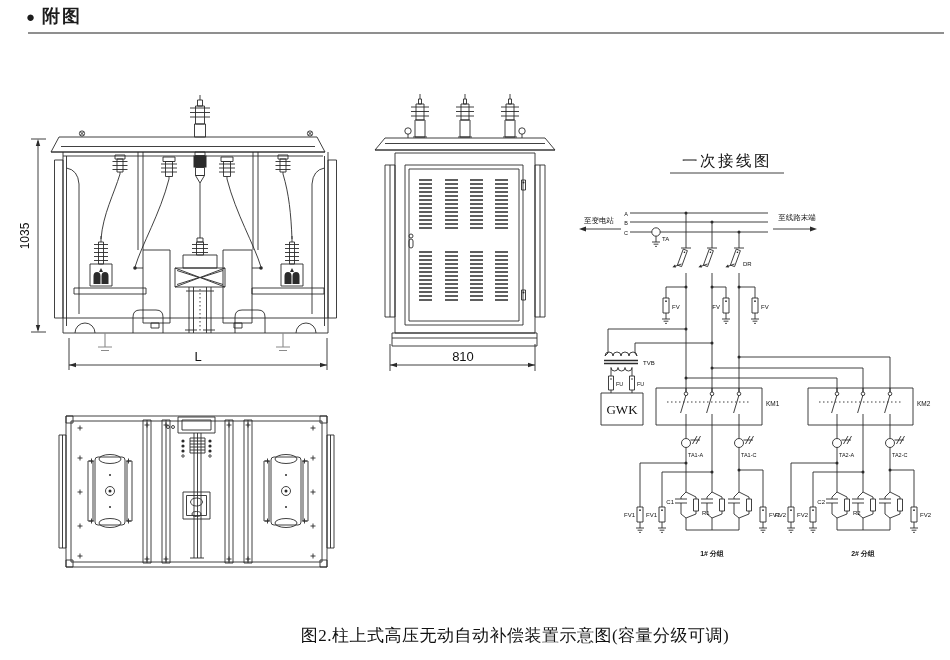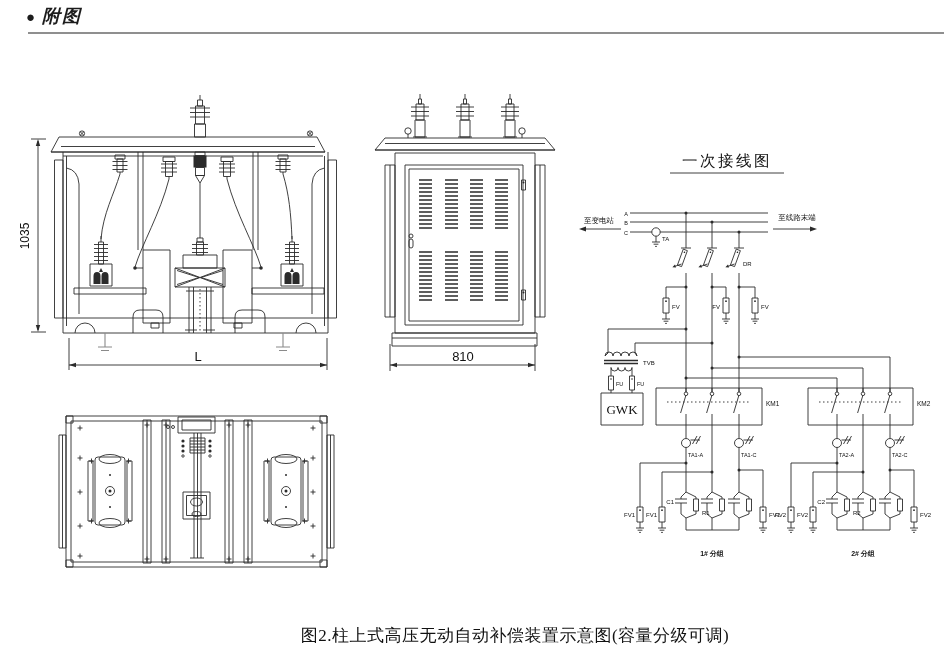--- a/index.html
+++ b/index.html
@@ -1,20 +1,20 @@
 <!DOCTYPE html>
 <html><head>
 <meta charset="utf-8">
 <style>
   html,body{margin:0;padding:0;background:#fff;}
   .page{position:relative;width:950px;height:660px;background:#fff;overflow:hidden;
         font-family:"Liberation Sans","DejaVu Sans",sans-serif;color:#1c1c1c;}
   .hdr{position:absolute;top:4px;left:26px;display:flex;align-items:center;gap:7px;}
   .hdr .bullet{font-size:15px;line-height:1;color:#1c1c1c;}
-  .hdr .htxt{font-size:18px;font-weight:bold;letter-spacing:2px;font-style:italic;}
+  .hdr .htxt{font-size:18px;font-weight:bold;letter-spacing:2px;}
   .rule{position:absolute;top:32px;left:28px;width:916px;height:2px;background:#8f8f8f;}
   .caption{position:absolute;top:624px;left:0;width:950px;text-align:center;
            font-family:"Liberation Serif","DejaVu Serif",serif;font-size:17px;letter-spacing:0.5px;color:#111;margin-left:40px;}
   svg{position:absolute;}
   svg *{vector-effect:non-scaling-stroke;}
   .ln{stroke:#2b2b2b;stroke-width:0.9;fill:none;}
   .lnb{stroke:#2b2b2b;stroke-width:1.3;fill:none;}
   .fl{fill:#2b2b2b;stroke:none;}
   .wh{fill:#fff;stroke:#2b2b2b;stroke-width:0.9;}
   .gy{stroke:#8a8a8a;stroke-width:1.1;fill:none;}

